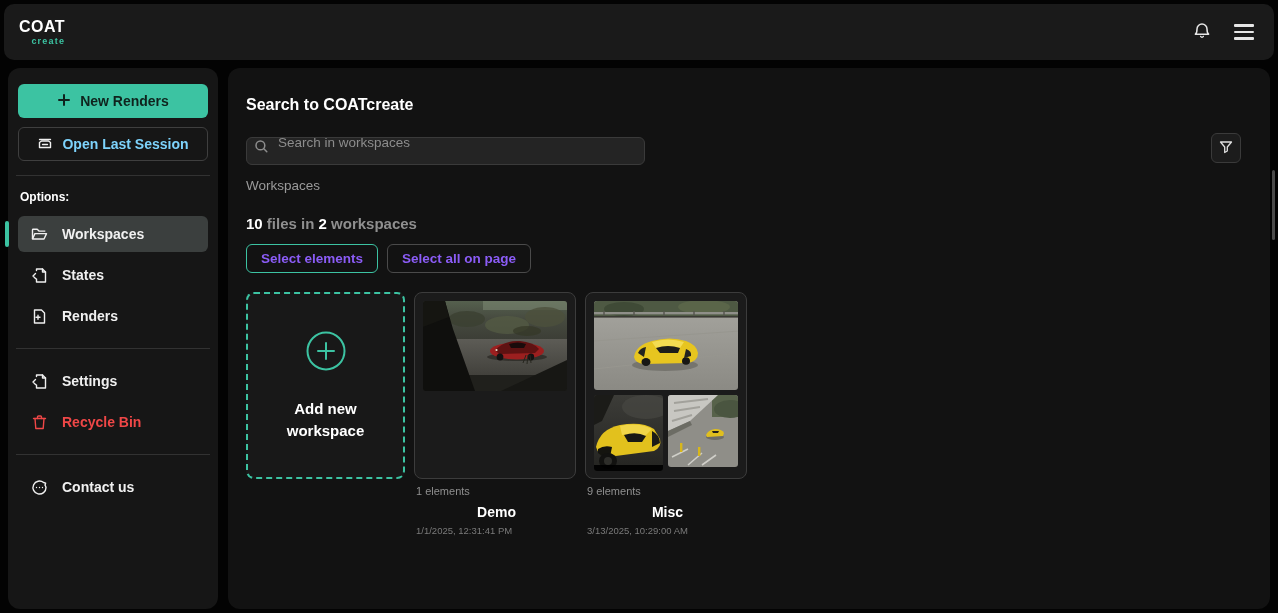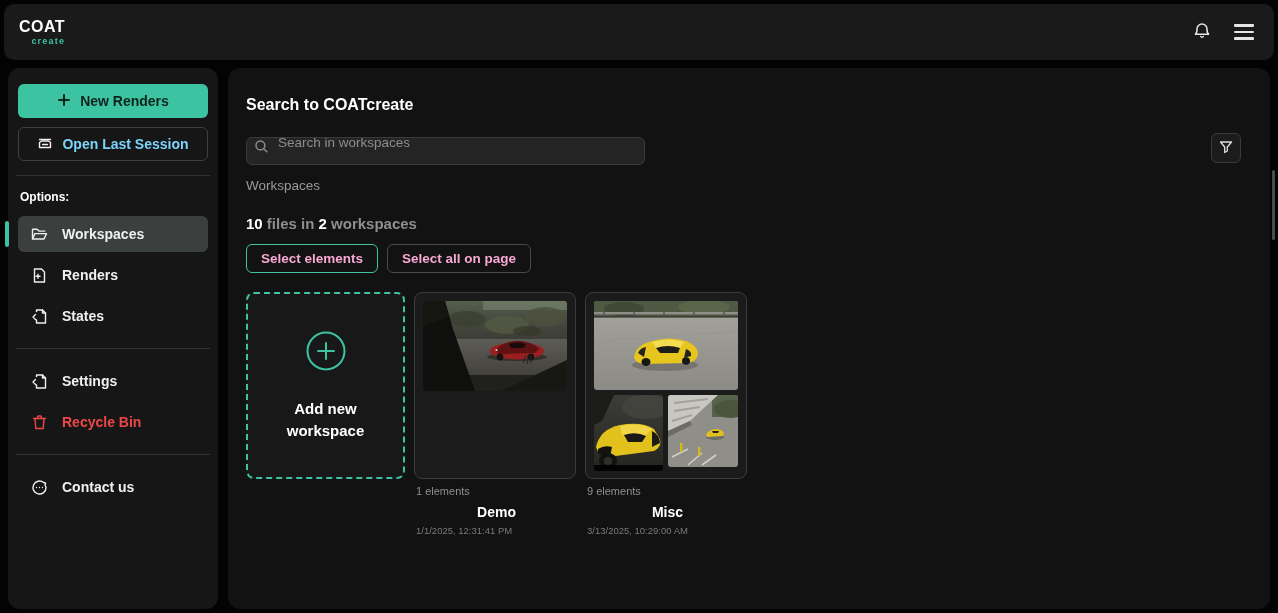--- a/index.html
+++ b/index.html
@@ -50,21 +50,21 @@
   .search-input::placeholder { color:#8d8d8d; }
   .search-icon { position:absolute; left:8px; top:6px; }
   .filter-btn { position:absolute; right:29px; top:0; width:30px; height:30px;
                 background:#1c1c1c; border:1px solid #3a3a3a; border-radius:6px;
                 display:flex; align-items:center; justify-content:center; cursor:pointer; }
   .section-label { color:#9a9a9a; font-size:13.5px; margin-top:17px; }
   .stats-line { margin-top:22px; font-size:15px; font-weight:600; color:#8f8f8f; }
   .stats-line b { color:#fff; font-weight:800; }
   .select-row { margin-top:12px; display:flex; gap:9px; }
   .chip-btn { height:29px; padding:0 14px; border-radius:6px; background:transparent;
-              color:#f9a8d4; font-weight:700; font-size:13.5px; font-family:inherit; cursor:pointer; }
+              color:#8b5cf6; font-weight:700; font-size:13.5px; font-family:inherit; cursor:pointer; }
   .chip-accent { border:1px solid var(--accent); }
   .chip-gray { border:1px solid #4a4a4a; }
 
   
   .cards-row { margin-top:19px; display:flex; gap:9px; align-items:flex-start; }
   .card-col { display:flex; flex-direction:column; }
   .add-card { width:159px; height:187px; border:2px dashed var(--accent); border-radius:8px;
               background:#181818; display:flex; flex-direction:column; align-items:center;
               padding-top:36px; cursor:pointer; }
   .add-card-text { margin-top:22px; text-align:center; color:#fff; font-weight:700; font-size:15px; line-height:1.45; }
@@ -141,37 +141,37 @@
             <path d="M2.5 14V5c0-.4.3-.7.7-.7h4l1.8 1.8h6.3"></path>
             <path d="M2.5 14l2.4-5.4h11.6L14 14z"></path>
           </svg>
         </span>
         <span>Workspaces</span>
       </div>
 
       <div class="nav-item">
         <span class="nav-icon">
           <svg width="19" height="19" viewBox="0 0 19 19" fill="none" stroke="#f0f0f0" stroke-width="1.4" stroke-linecap="round" stroke-linejoin="round">
+            <path d="M6.5 4.5V3h6l3 3v10h-9v-3"></path>
+            <path d="M12.5 3v3h3"></path>
+            <path d="M5.5 7.5L3 10l2.5 2.5"></path>
+          </svg>
+        </span>
+        <span>States</span>
+      </div>
+
+      <div class="nav-item">
+        <span class="nav-icon">
+          <svg width="19" height="19" viewBox="0 0 19 19" fill="none" stroke="#f0f0f0" stroke-width="1.4" stroke-linecap="round" stroke-linejoin="round">
             <path d="M4.5 3h7l3 3v10h-10z"></path>
             <path d="M8 8.2v4M6 10.2h4"></path>
             <path d="M6 13.6h4" opacity="0"></path>
           </svg>
         </span>
         <span>Renders</span>
-      </div>
-
-      <div class="nav-item">
-        <span class="nav-icon">
-          <svg width="19" height="19" viewBox="0 0 19 19" fill="none" stroke="#f0f0f0" stroke-width="1.4" stroke-linecap="round" stroke-linejoin="round">
-            <path d="M6.5 4.5V3h6l3 3v10h-9v-3"></path>
-            <path d="M12.5 3v3h3"></path>
-            <path d="M5.5 7.5L3 10l2.5 2.5"></path>
-          </svg>
-        </span>
-        <span>States</span>
       </div>
 
       <div class="side-divider"></div>
 
       <div class="nav-item">
         <span class="nav-icon">
           <svg width="19" height="19" viewBox="0 0 19 19" fill="none" stroke="#f0f0f0" stroke-width="1.4" stroke-linecap="round" stroke-linejoin="round">
             <path d="M6.5 4.5V3h6l3 3v10h-9v-3"></path>
             <path d="M12.5 3v3h3"></path>
             <path d="M5.5 7.5L3 10l2.5 2.5"></path>

